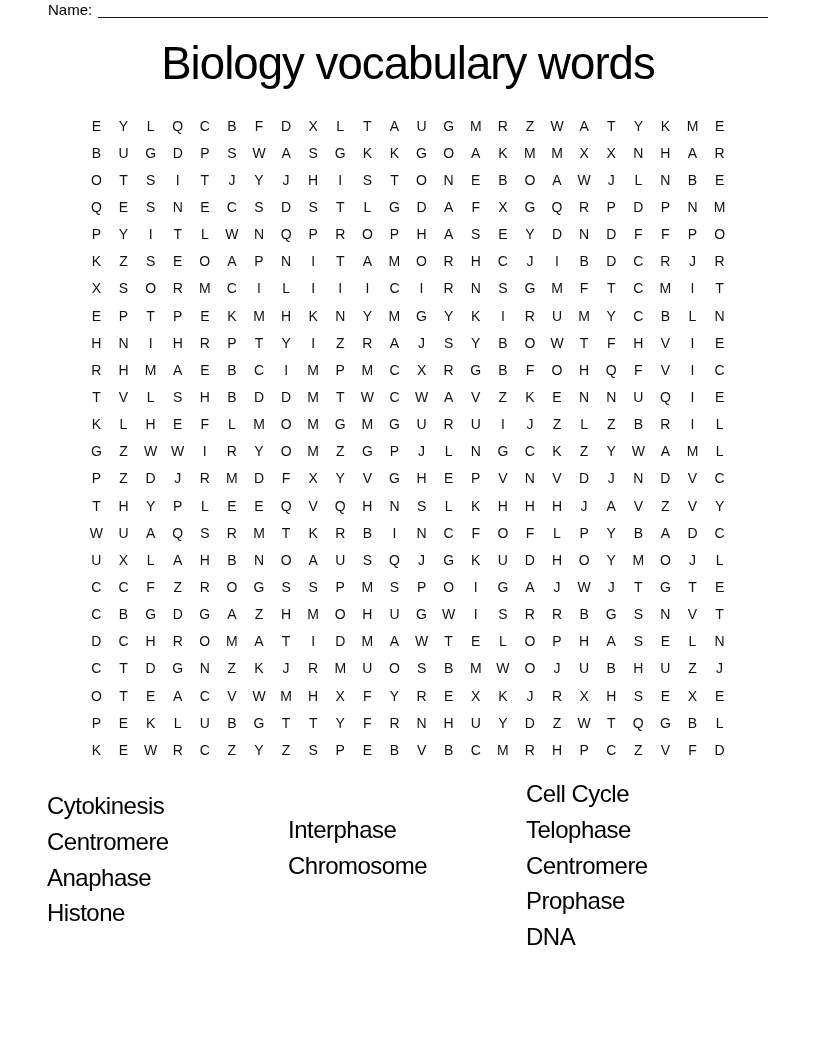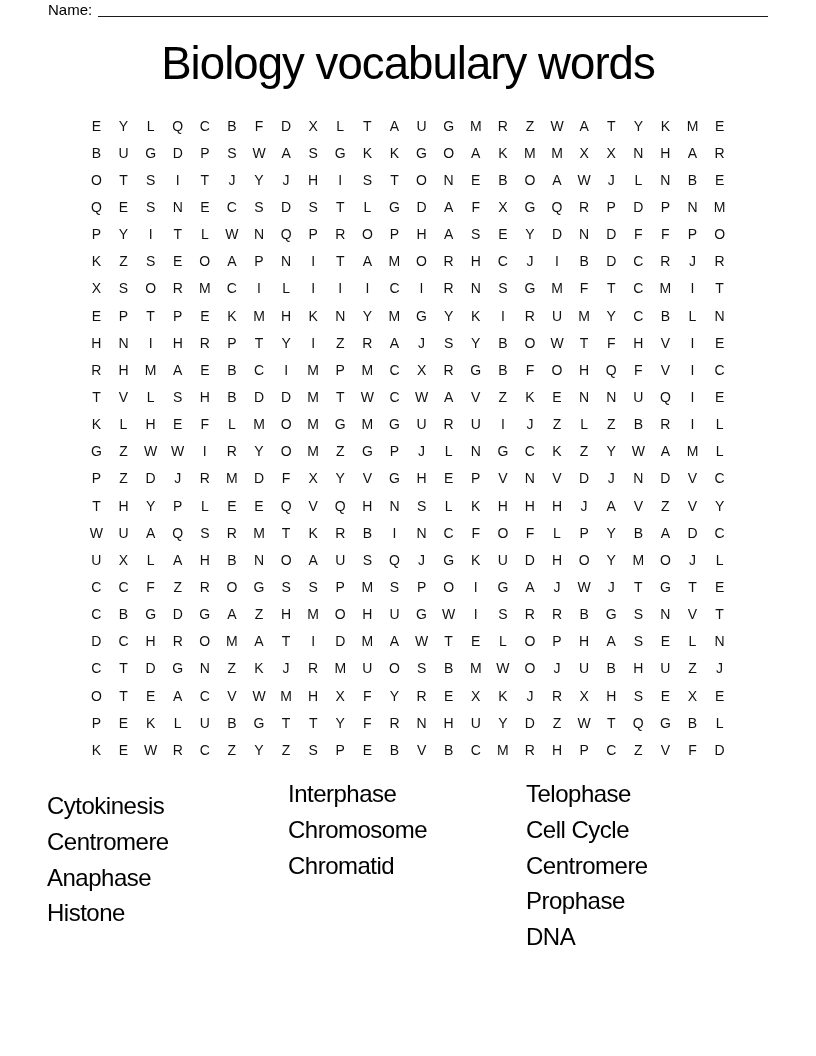--- a/index.html
+++ b/index.html
@@ -16,21 +16,21 @@
     overflow: hidden;
   }
 
   
   .name-row {
     position: absolute;
     top: 1px;
     left: 48px;
     right: 48px;
     display: flex;
-    align-items: flex-start;
+    align-items: center;
   }
   .name-label {
     font-size: 15px;
     line-height: 18px;
     padding-right: 6px;
     white-space: nowrap;
   }
   .name-line {
     flex: 1;
     border-bottom: 1.4px solid #1a1a1a;
@@ -76,21 +76,21 @@
     position: absolute;
     top: 776px;
     left: 47px;
     right: 30px;
     display: flex;
   }
   .word-col {
     display: block;
   }
   .word-col-1 { width: 241px; margin-top: 12px; }
-  .word-col-2 { width: 238px; }
+  .word-col-2 { width: 238px; margin-top: 36px; }
   .word-col-3 { flex: 1; }
   .word {
     font-size: 24px;
     line-height: 35.8px;
     font-weight: 400;
     letter-spacing: -0.5px;
     white-space: nowrap;
   }
 </style>
 </head>
@@ -685,22 +685,21 @@
 <div class="word-list">
   <div class="word-col word-col-1">
       <div class="word">Cytokinesis</div>
       <div class="word">Centromere</div>
       <div class="word">Anaphase</div>
       <div class="word">Histone</div>
     </div>
   <div class="word-col word-col-2">
       <div class="word">Interphase</div>
       <div class="word">Chromosome</div>
-      <div class="word">Chromatid</div>
     </div>
   <div class="word-col word-col-3">
+      <div class="word">Cell Cycle</div>
       <div class="word">Telophase</div>
-      <div class="word">Cell Cycle</div>
       <div class="word">Centromere</div>
       <div class="word">Prophase</div>
       <div class="word">DNA</div>
     </div>
 </div>
 
 </body></html>

